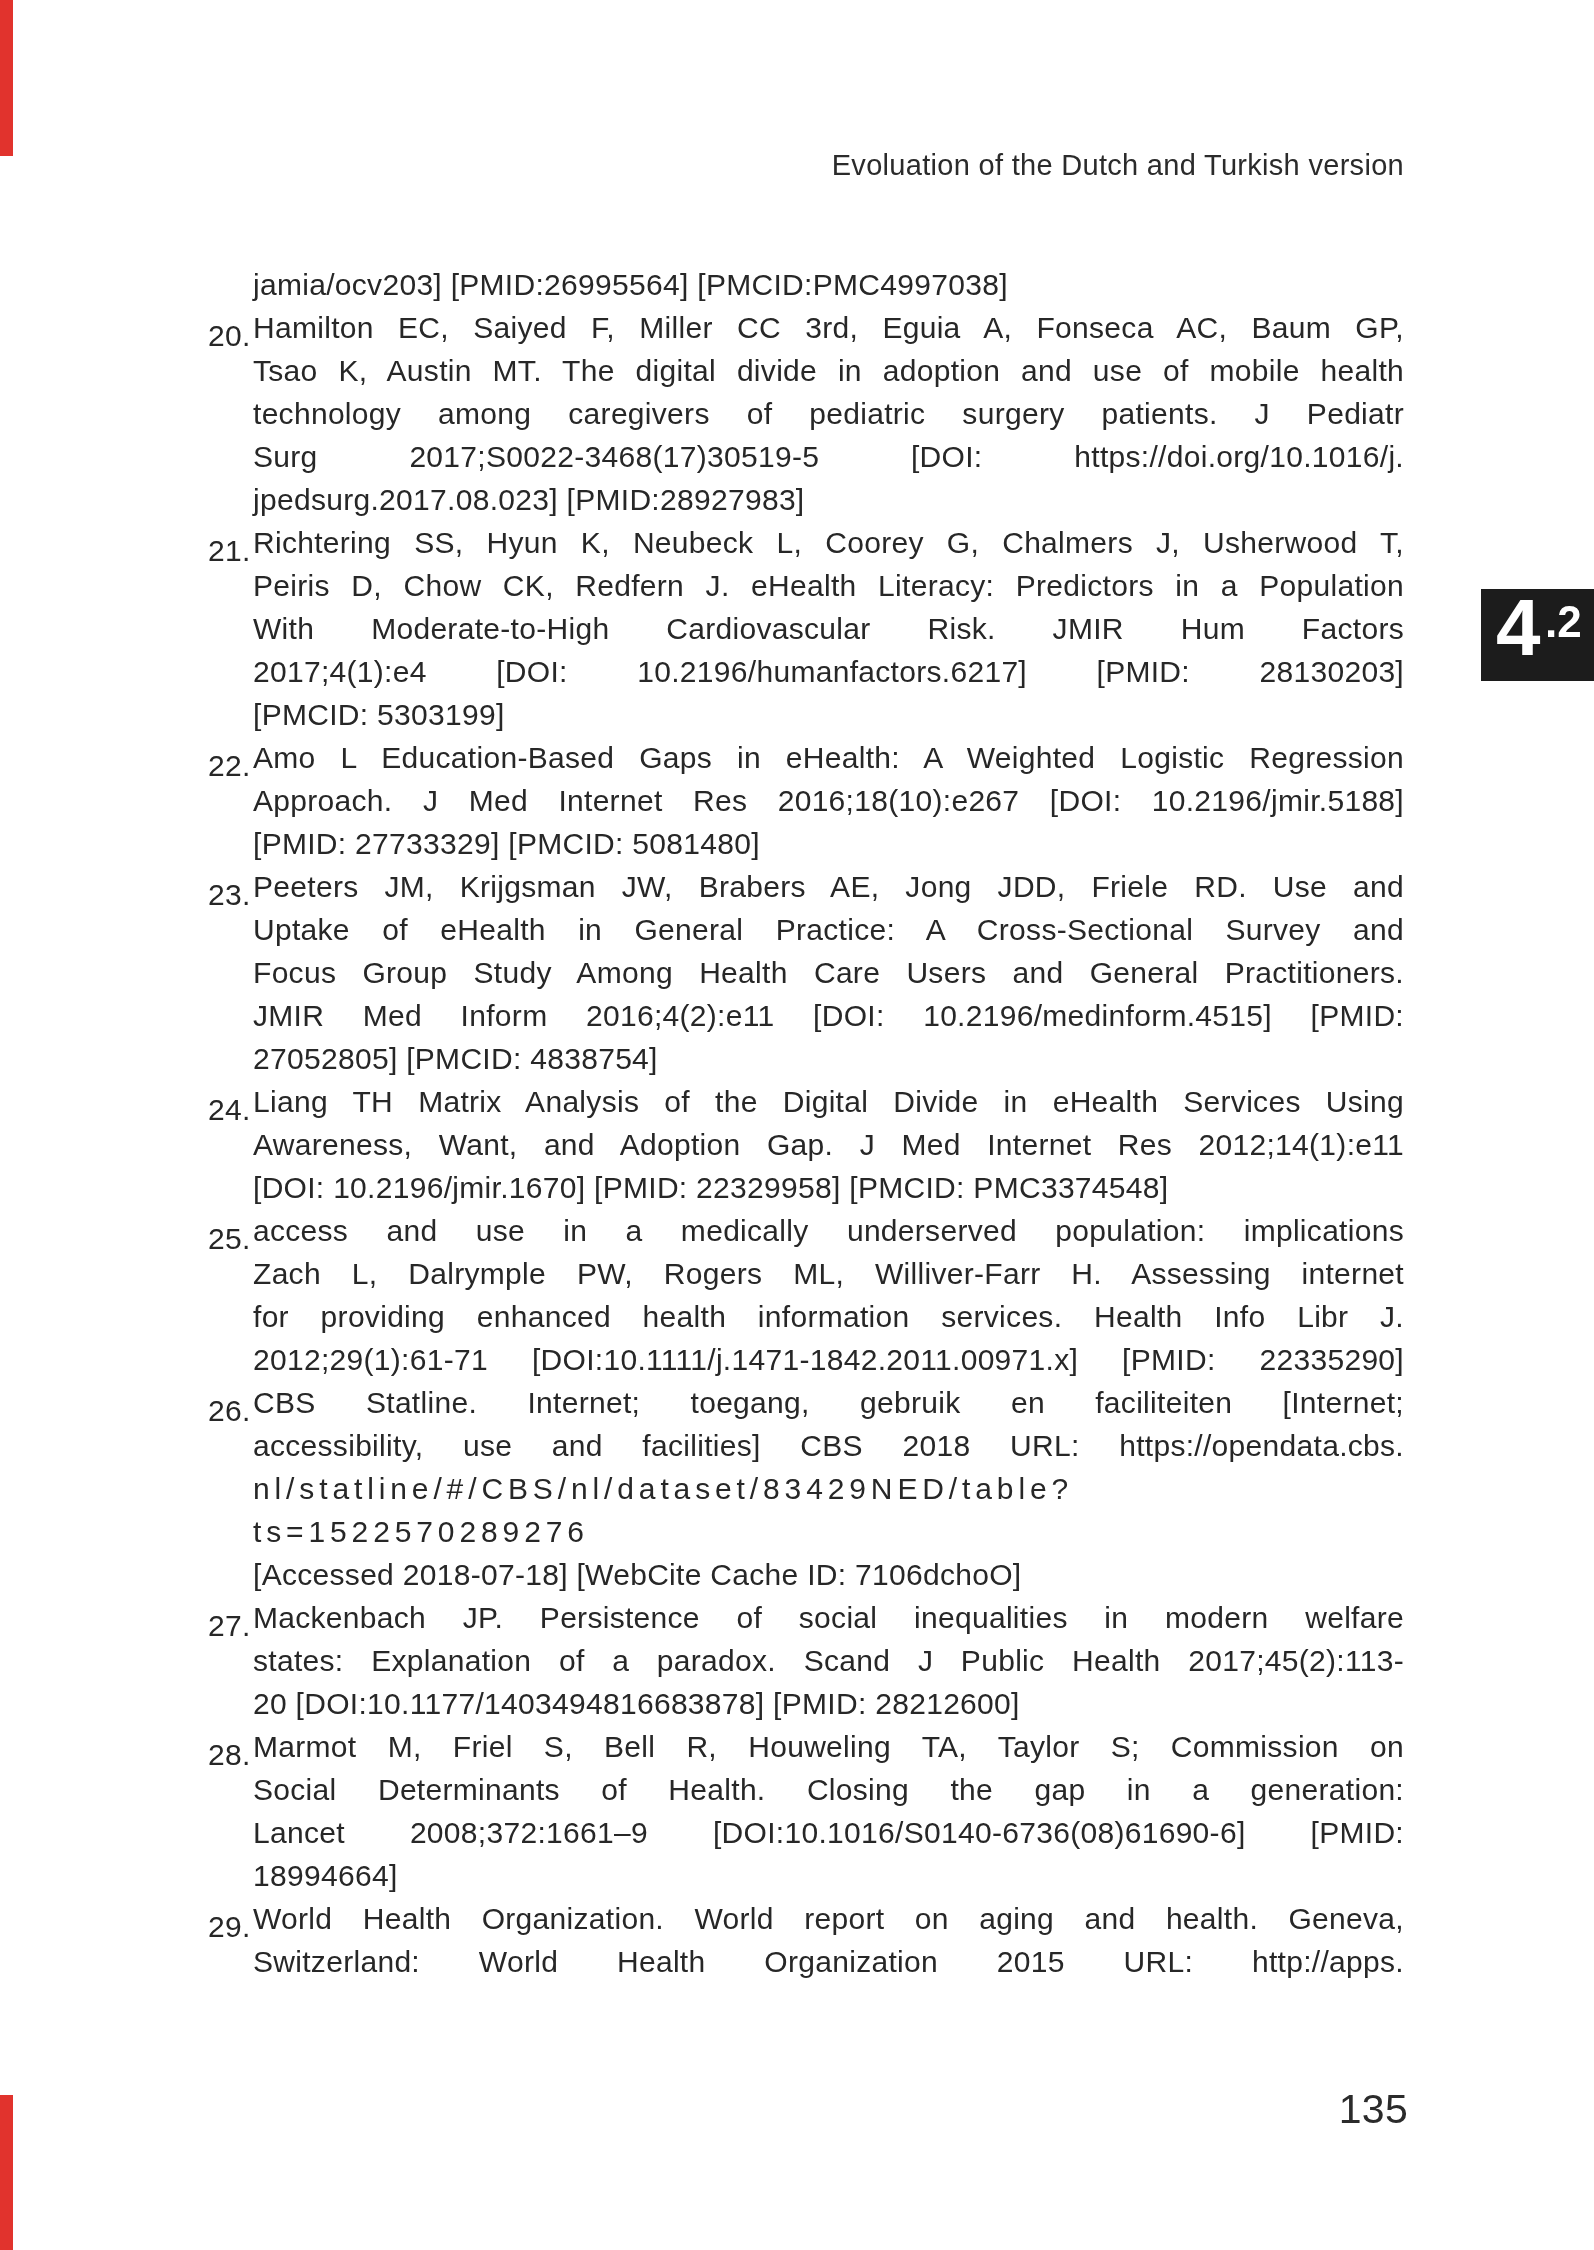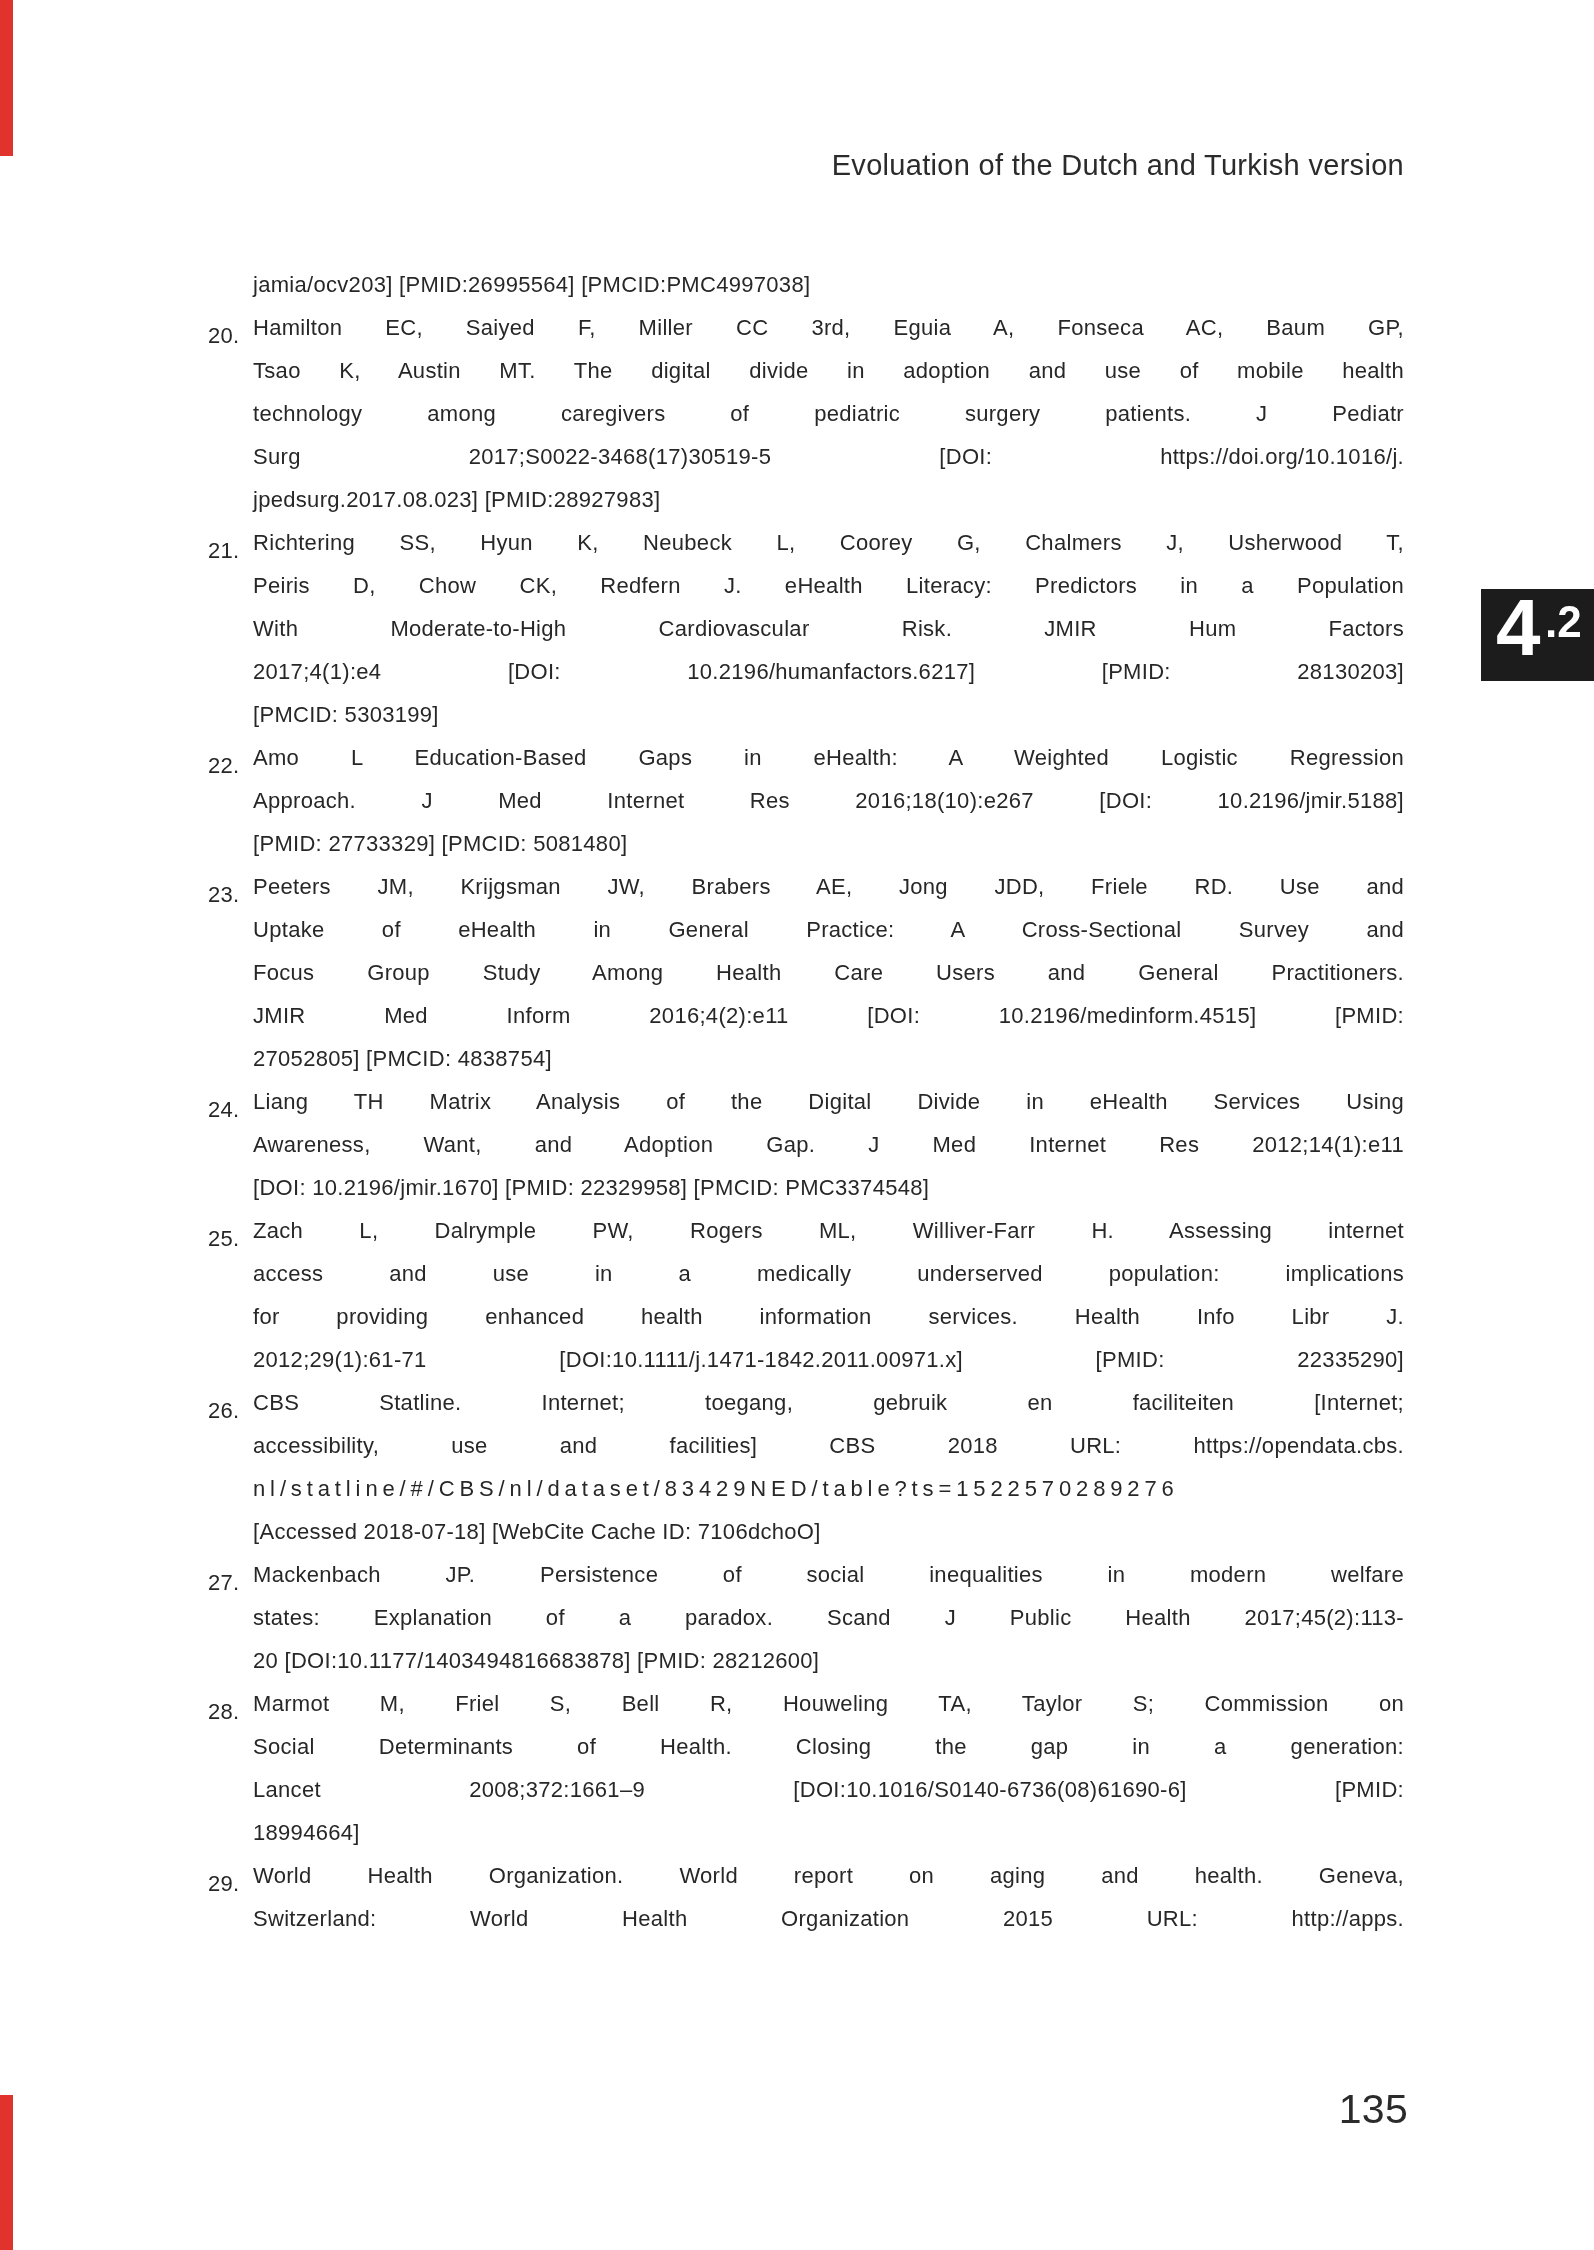--- a/index.html
+++ b/index.html
@@ -7,21 +7,21 @@
   body{width:1594px;height:2250px;background:#ffffff;font-family:"Liberation Sans",sans-serif;}
   .page{position:relative;width:1594px;height:2250px;background:#ffffff;overflow:hidden;color:#272727;}
 
   .edge-strip{position:absolute;left:0;width:13px;}
   .edge-strip.top{top:0;height:156px;}
   .edge-strip.bottom{bottom:0;height:155px;}
 
   .running-head{position:absolute;top:131px;right:190px;font-size:29px;letter-spacing:.3px;color:#2b2b2b;white-space:nowrap;margin-top:18px;}
 
   .refs{position:absolute;left:253px;top:263px;width:1151px;margin:0;padding:0;list-style:none;
-        font-size:22px;line-height:43px;letter-spacing:.3px;color:#272727;}
+        font-size:30px;line-height:43px;letter-spacing:.3px;color:#272727;}
   .refs li{position:relative;}
   .ref-num{position:absolute;left:-68px;top:8px;margin-left:23px;}
   .ref-lines{width:1151px;}
   .jline{text-align:justify;text-align-last:justify;}
   .lastline{text-align:left;}
 
   .chapter-tab{position:absolute;top:589px;right:0;width:113px;height:92px;}
   .tab-major{position:absolute;left:15px;bottom:13px;font-size:80px;line-height:1;font-weight:bold;}
   .tab-minor{position:absolute;left:64px;bottom:37px;font-size:44px;line-height:1;font-weight:bold;}
 
@@ -86,22 +86,22 @@
     <span class="ref-num">24.</span>
     <div class="ref-lines">
           <div class="jline">Liang TH Matrix Analysis of the Digital Divide in eHealth Services Using</div>
           <div class="jline">Awareness, Want, and Adoption Gap. J Med Internet Res 2012;14(1):e11</div>
           <div class="lastline">[DOI: 10.2196/jmir.1670] [PMID: 22329958] [PMCID: PMC3374548]</div>
         </div>
   </li>
       <li>
     <span class="ref-num">25.</span>
     <div class="ref-lines">
+          <div class="jline">access and use in a medically underserved population: implications</div>
           <div class="jline">Zach L, Dalrymple PW, Rogers ML, Williver-Farr H. Assessing internet</div>
-          <div class="jline">access and use in a medically underserved population: implications</div>
           <div class="jline">for providing enhanced health information services. Health Info Libr J.</div>
           <div class="jline">2012;29(1):61-71 [DOI:10.1111/j.1471-1842.2011.00971.x] [PMID: 22335290]</div>
         </div>
   </li>
       <li>
     <span class="ref-num">26.</span>
     <div class="ref-lines">
           <div class="jline">CBS Statline. Internet; toegang, gebruik en faciliteiten [Internet;</div>
           <div class="jline">accessibility, use and facilities] CBS 2018 URL: https://opendata.cbs.</div>
           <div class="jline" style="letter-spacing: 4.87897px;">nl/statline/#/CBS/nl/dataset/83429NED/table?ts=1522570289276</div>

